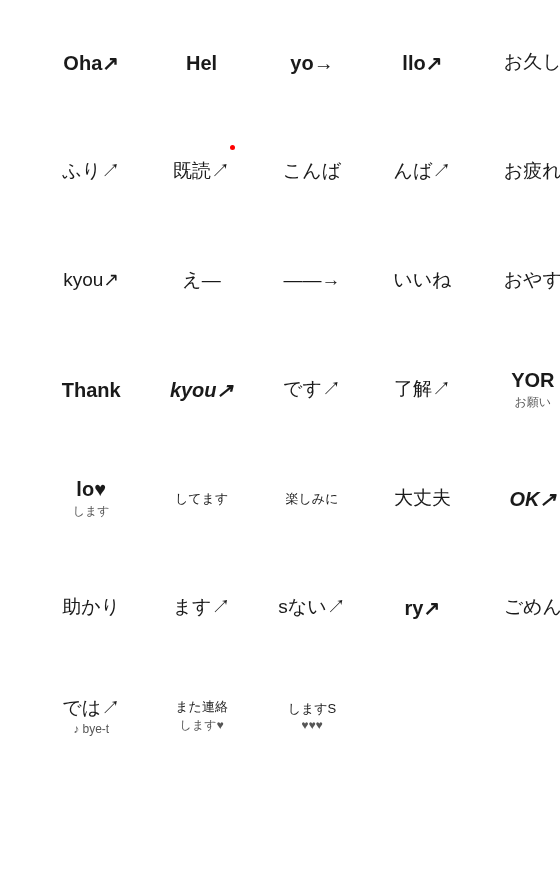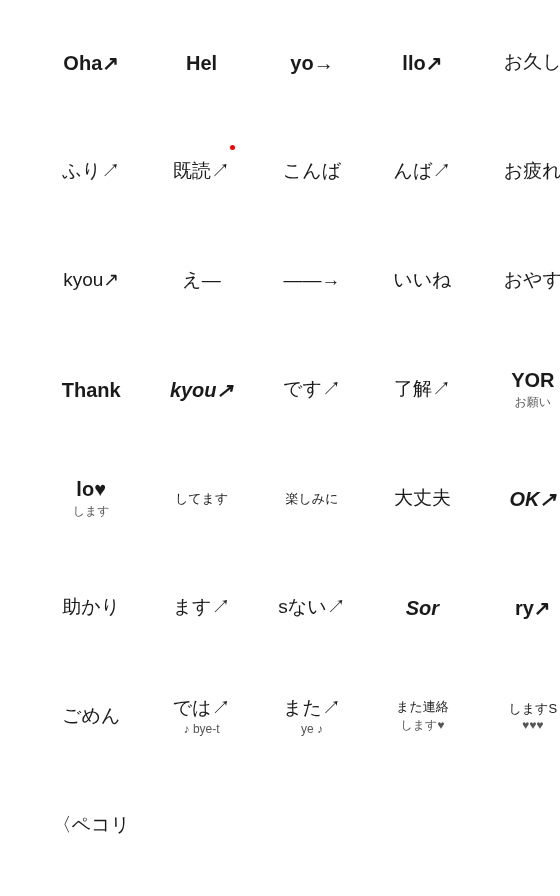--- a/index.html
+++ b/index.html
@@ -156,41 +156,31 @@
     <span class="cell-text small">助かり</span>
   </div>
   <div class="cell">
     <span class="cell-text small">ます↗</span>
   </div>
 
   <div class="cell">
     <span class="cell-text small">sない↗</span>
   </div>
   <div class="cell">
-    <span class="cell-text bold large" style="font-style:italic;">Sor</span>
-  </div>
-  <div class="cell">
     <span class="cell-text bold large" style="">ry↗</span>
   </div>
   <div class="cell">
     <span class="cell-text small">ごめん</span>
   </div>
 
   <div class="cell">
     <span class="cell-text small">では↗</span>
     <span class="cell-sub">♪ bye-t</span>
   </div>
   <div class="cell">
-    <span class="cell-text small">また↗</span>
-    <span class="cell-sub">ye ♪</span>
-  </div>
-  <div class="cell">
     <span class="cell-text xsmall">また連絡</span>
     <span class="cell-sub">します♥</span>
   </div>
   <div class="cell">
     <span class="cell-text xsmall">しますS</span>
     <span class="cell-sub">♥♥♥</span>
   </div>
-  <div class="cell">
-    <span class="cell-text small">〈ペコリ</span>
-  </div>
 </div>
 
 </body></html>

